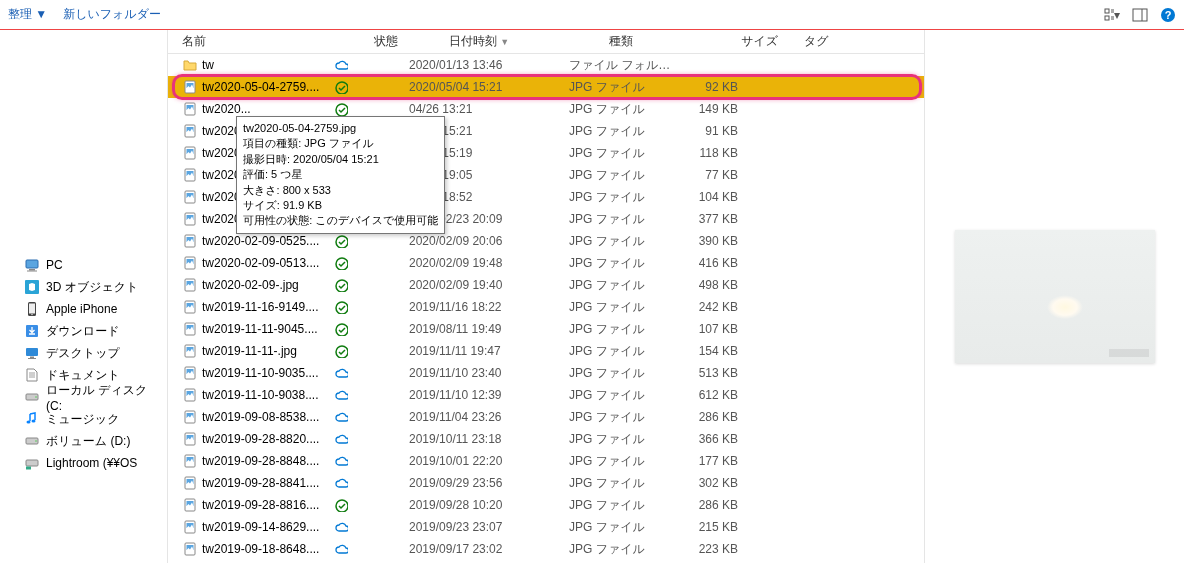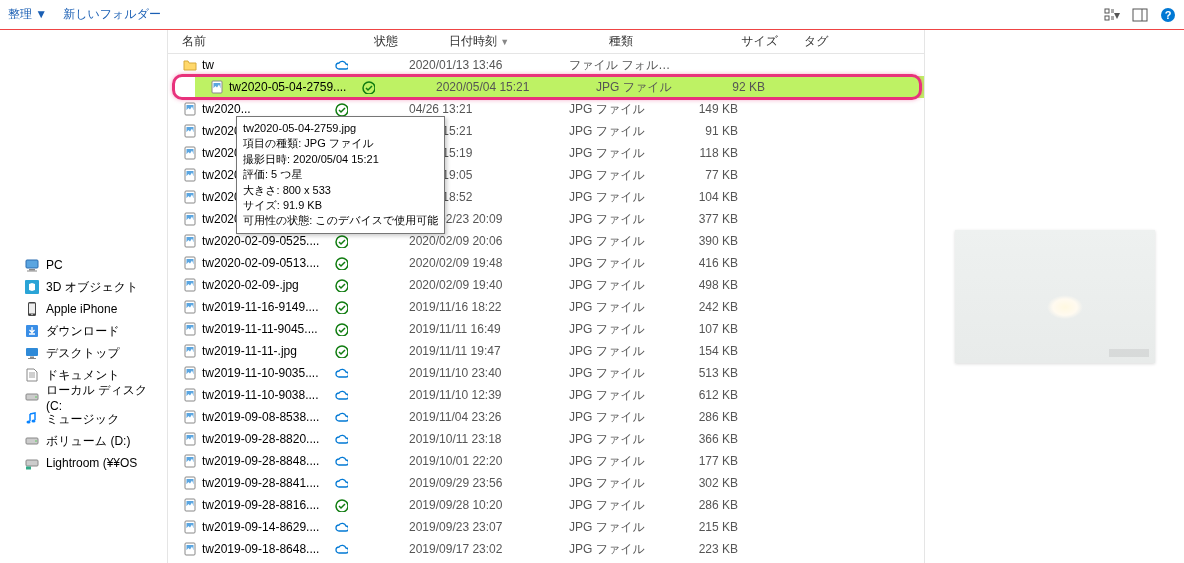--- a/index.html
+++ b/index.html
@@ -23,21 +23,21 @@
 .col { padding: 0 6px; color: #333; font-size: 12px; }
 .col-name { width: 152px; }
 .col-state { width: 75px; margin-left: 40px; }
 .col-date { width: 160px; }
 .col-type { width: 120px; }
 .col-size { width: 75px; text-align: right; padding-right: 20px;}
 .col-tag { flex: 1; }
 
 .rows { position: relative; }
 .row { display: flex; align-items: center; height: 22px; padding-left: 8px; }
-.row.selected { background: #bef264; margin-left: 27px; }
+.row.selected { background: #eab308; }
 .cell { padding: 0 6px; overflow: hidden; white-space: nowrap; text-overflow: ellipsis; }
 .cell-name { width: 152px; display: flex; align-items: center; gap: 4px; }
 .cell-state { width: 75px; display: flex; justify-content: flex-start; padding-left: 6px;}
 .cell-date { width: 160px; color: #555; }
 .cell-type { width: 120px; color: #555; }
 .cell-size { width: 75px; text-align: right; color: #555; padding-right: 20px;}
 .file-icon { width: 16px; height: 16px; flex-shrink: 0; }
 
 .highlight { position: absolute; border: 3px solid #e8327c; border-radius: 10px; pointer-events: none; box-shadow: 0 0 4px rgba(232,50,124,0.4); }
 
@@ -416,21 +416,21 @@
               <svg class="file-icon" width="16" height="16">
                 <use href="#i-jpg"></use>
               </svg>
               <span>tw2019-11-11-9045....</span>
             </div>
     <div class="cell cell-state">
               <svg width="14" height="14">
                 <use href="#i-ok"></use>
               </svg>
             </div>
-    <div class="cell cell-date">2019/11/11 16:49</div>
+    <div class="cell cell-date">2019/08/11 19:49</div>
     <div class="cell cell-type">JPG ファイル</div>
     <div class="cell cell-size">107 KB</div>
           </div>
           <div class="row">
     <div class="cell cell-name">
               <svg class="file-icon" width="16" height="16">
                 <use href="#i-jpg"></use>
               </svg>
               <span>tw2019-11-11-.jpg</span>
             </div>

